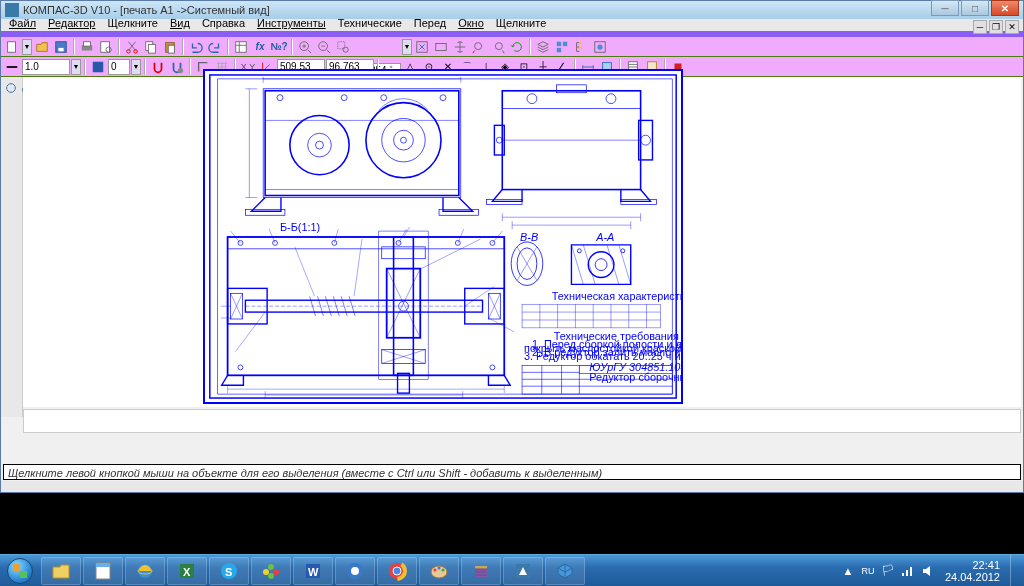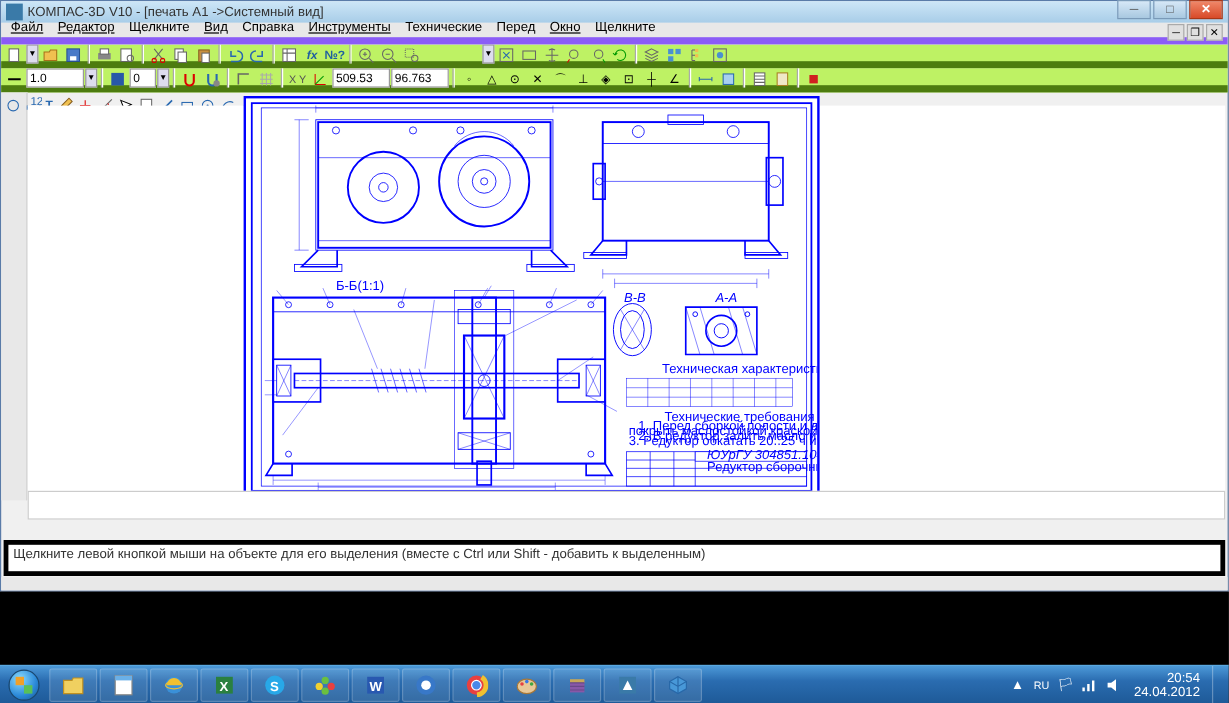--- a/index.html
+++ b/index.html
@@ -10,34 +10,34 @@
 .titlebar .title { color:#333; flex:1; }
 .winbtns { position:absolute; right:4px; top:-1px; display:flex; gap:2px; }
 .winbtn { width:28px; height:16px; display:flex; align-items:center; justify-content:center; font-size:10px; font-weight:bold; cursor:pointer; }
 .min,.max { background:linear-gradient(#d7e8f7,#a8c8e0); border:1px solid #7a9ab8; color:#555; }
 .close { background:linear-gradient(#f0886a,#d84a28); border:1px solid #a83818; color:#fff; }
 .menubar { height:18px; background:#e8e8e8; display:flex; align-items:flex-end; padding:0 2px; position:relative; border-bottom:6px solid #8b5cf6; }
 .menubar span { padding:2px 6px; cursor:pointer; }
 .menubar span u { text-decoration:underline; }
 .docbtns { position:absolute; right:4px; top:1px; display:flex; gap:2px; }
 .docbtn { width:14px; height:14px; border:1px solid #aaa; background:#e0e0e0; display:flex; align-items:center; justify-content:center; font-size:9px; cursor:pointer; }
-.toolbar { height:20px; background:#bef264; display:flex; padding:0 2px; gap:1px; border-bottom:6px solid #4d7c0f; }
+.toolbar { height:20px; background:#f0abfc; display:flex; align-items:center; padding:0 2px; gap:1px; border-bottom:1px solid #4d7c0f; }
 .tb { width:18px; height:18px; border:1px solid transparent; display:flex; align-items:center; justify-content:center; font-size:10px; cursor:pointer; position:relative; }
 .tb svg { width:14px; height:14px; }
 .sep { width:2px; height:16px; border-left:1px solid #aaa; border-right:1px solid #fff; margin:0 2px; }
 .inp { height:16px; border:1px solid #999; background:#fff; padding:0 2px; font-size:10px; }
 .tb2 .inp { width:48px; }
 .tb2 .inp2 { width:22px; }
 .drop { width:10px; height:16px; border:1px solid #999; background:#dde; font-size:7px; display:flex; align-items:center; justify-content:center; cursor:pointer; }
 .ltoolbar { position:absolute; left:0; top:76px; width:22px; height:340px; background:#e8e8e8; border-right:1px solid #ccc; display:flex; gap:1px; padding:2px; }
-.canvas-area { position:absolute; left:22px; top:76px; right:2px; height:330px; background:#fff;margin-top:11px; }
+.canvas-area { position:absolute; left:22px; top:76px; right:2px; height:330px; background:#fff; }
 .drawing { position:absolute; left:180px; top:-8px; width:480px; height:335px; border:2px solid #00f; background:#fff; }
 .drawing svg { width:100%; height:100%; }
 .hstrip { position:absolute; left:22px; top:408px; right:2px; height:24px; background:#fff; border:1px solid #ccc; }
-.statusline { position:absolute; left:2px; right:2px; bottom:12px; height:30px; background:#fff; border:4px solid #000000; padding:2px 4px; color:#333; }
+.statusline { position:absolute; left:2px; right:2px; bottom:12px; height:16px; background:#fff; border:1px solid #000000; padding:2px 4px; color:#333;font-style:italic; }
 .statusbar { position:absolute; left:0; right:0; bottom:0; height:11px; background:#e8e8e8; }
 .taskbar { position:absolute; left:0; bottom:0; width:1024px; height:32px; background:linear-gradient(#4c99d8,#2a6cb0 40%,#1e5a98); display:flex; align-items:center; border-top:1px solid #5aa8e0; }
 .start { width:40px; height:32px; display:flex; align-items:center; justify-content:center; cursor:pointer; }
 .start-orb { width:26px; height:26px; border-radius:50%; background:radial-gradient(circle at 35% 30%,#8adcff,#2a88d8 60%,#1a5890); border:1px solid #1a4870; position:relative; }
 .start-orb::before { content:""; position:absolute; left:5px; top:5px; width:7px; height:7px; background:#f0a028; }
 .start-orb::after { content:""; position:absolute; right:5px; bottom:5px; width:7px; height:7px; background:#58c058; }
 .task { width:40px; height:28px; margin:0 1px; background:rgba(255,255,255,0.1); border:1px solid rgba(255,255,255,0.2); border-radius:2px; display:flex; align-items:center; justify-content:center; cursor:pointer; }
 .task svg, .task .ic { width:20px; height:20px; }
 .tray { margin-left:auto; display:flex; align-items:center; gap:6px; color:#fff; padding:0 4px; font-size:10px; }
 .tray-ic { width:14px; height:14px; display:flex; align-items:center; justify-content:center; cursor:pointer; }
@@ -662,18 +662,18 @@
         <svg viewBox="0 0 14 14">
           <path d="M1 12h2V9H1zM5 12h2V6H5zM9 12h2V3H9z" fill="#fff"></path>
         </svg>
       </div>
     <div class="tray-ic">
         <svg viewBox="0 0 14 14">
           <path d="M2 5v4h3l4 3V2L5 5z" fill="#fff"></path>
         </svg>
       </div>
     <div class="clock">
-      <div>20:54</div>
+      <div>22:41</div>
       <div>24.04.2012</div>
     </div>
     <div class="showdesk"></div>
   </div>
 </div>
 
 </body></html>

